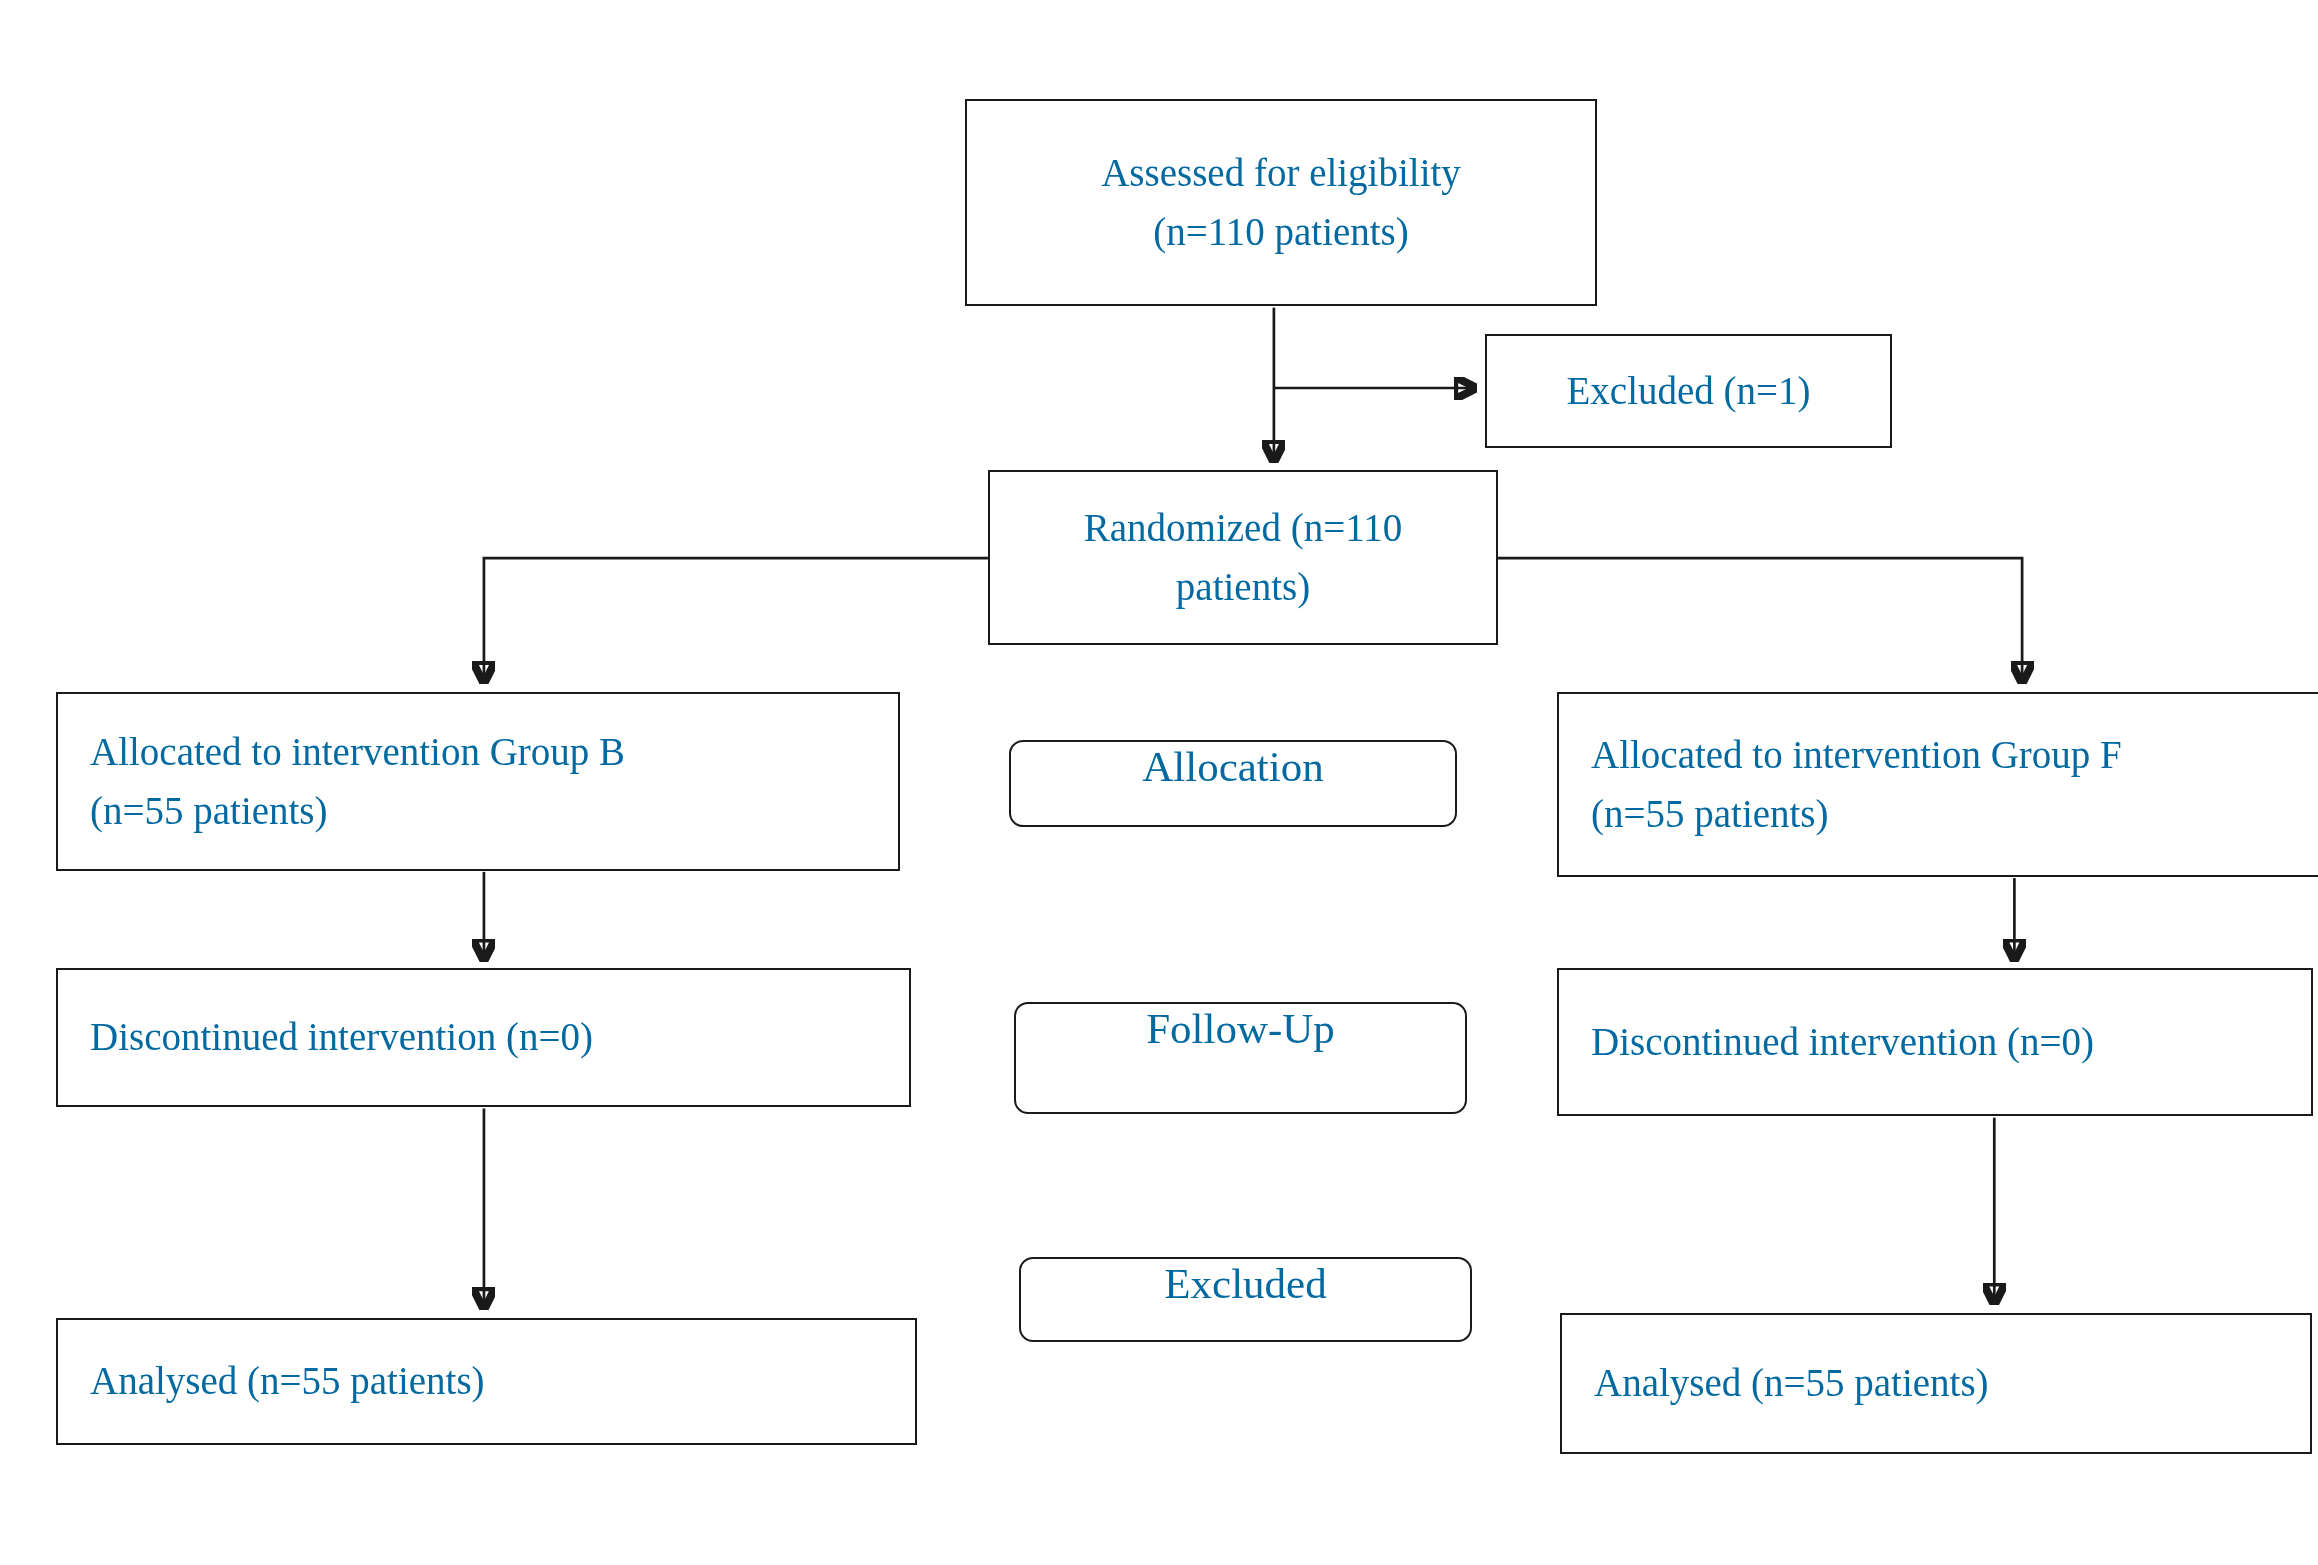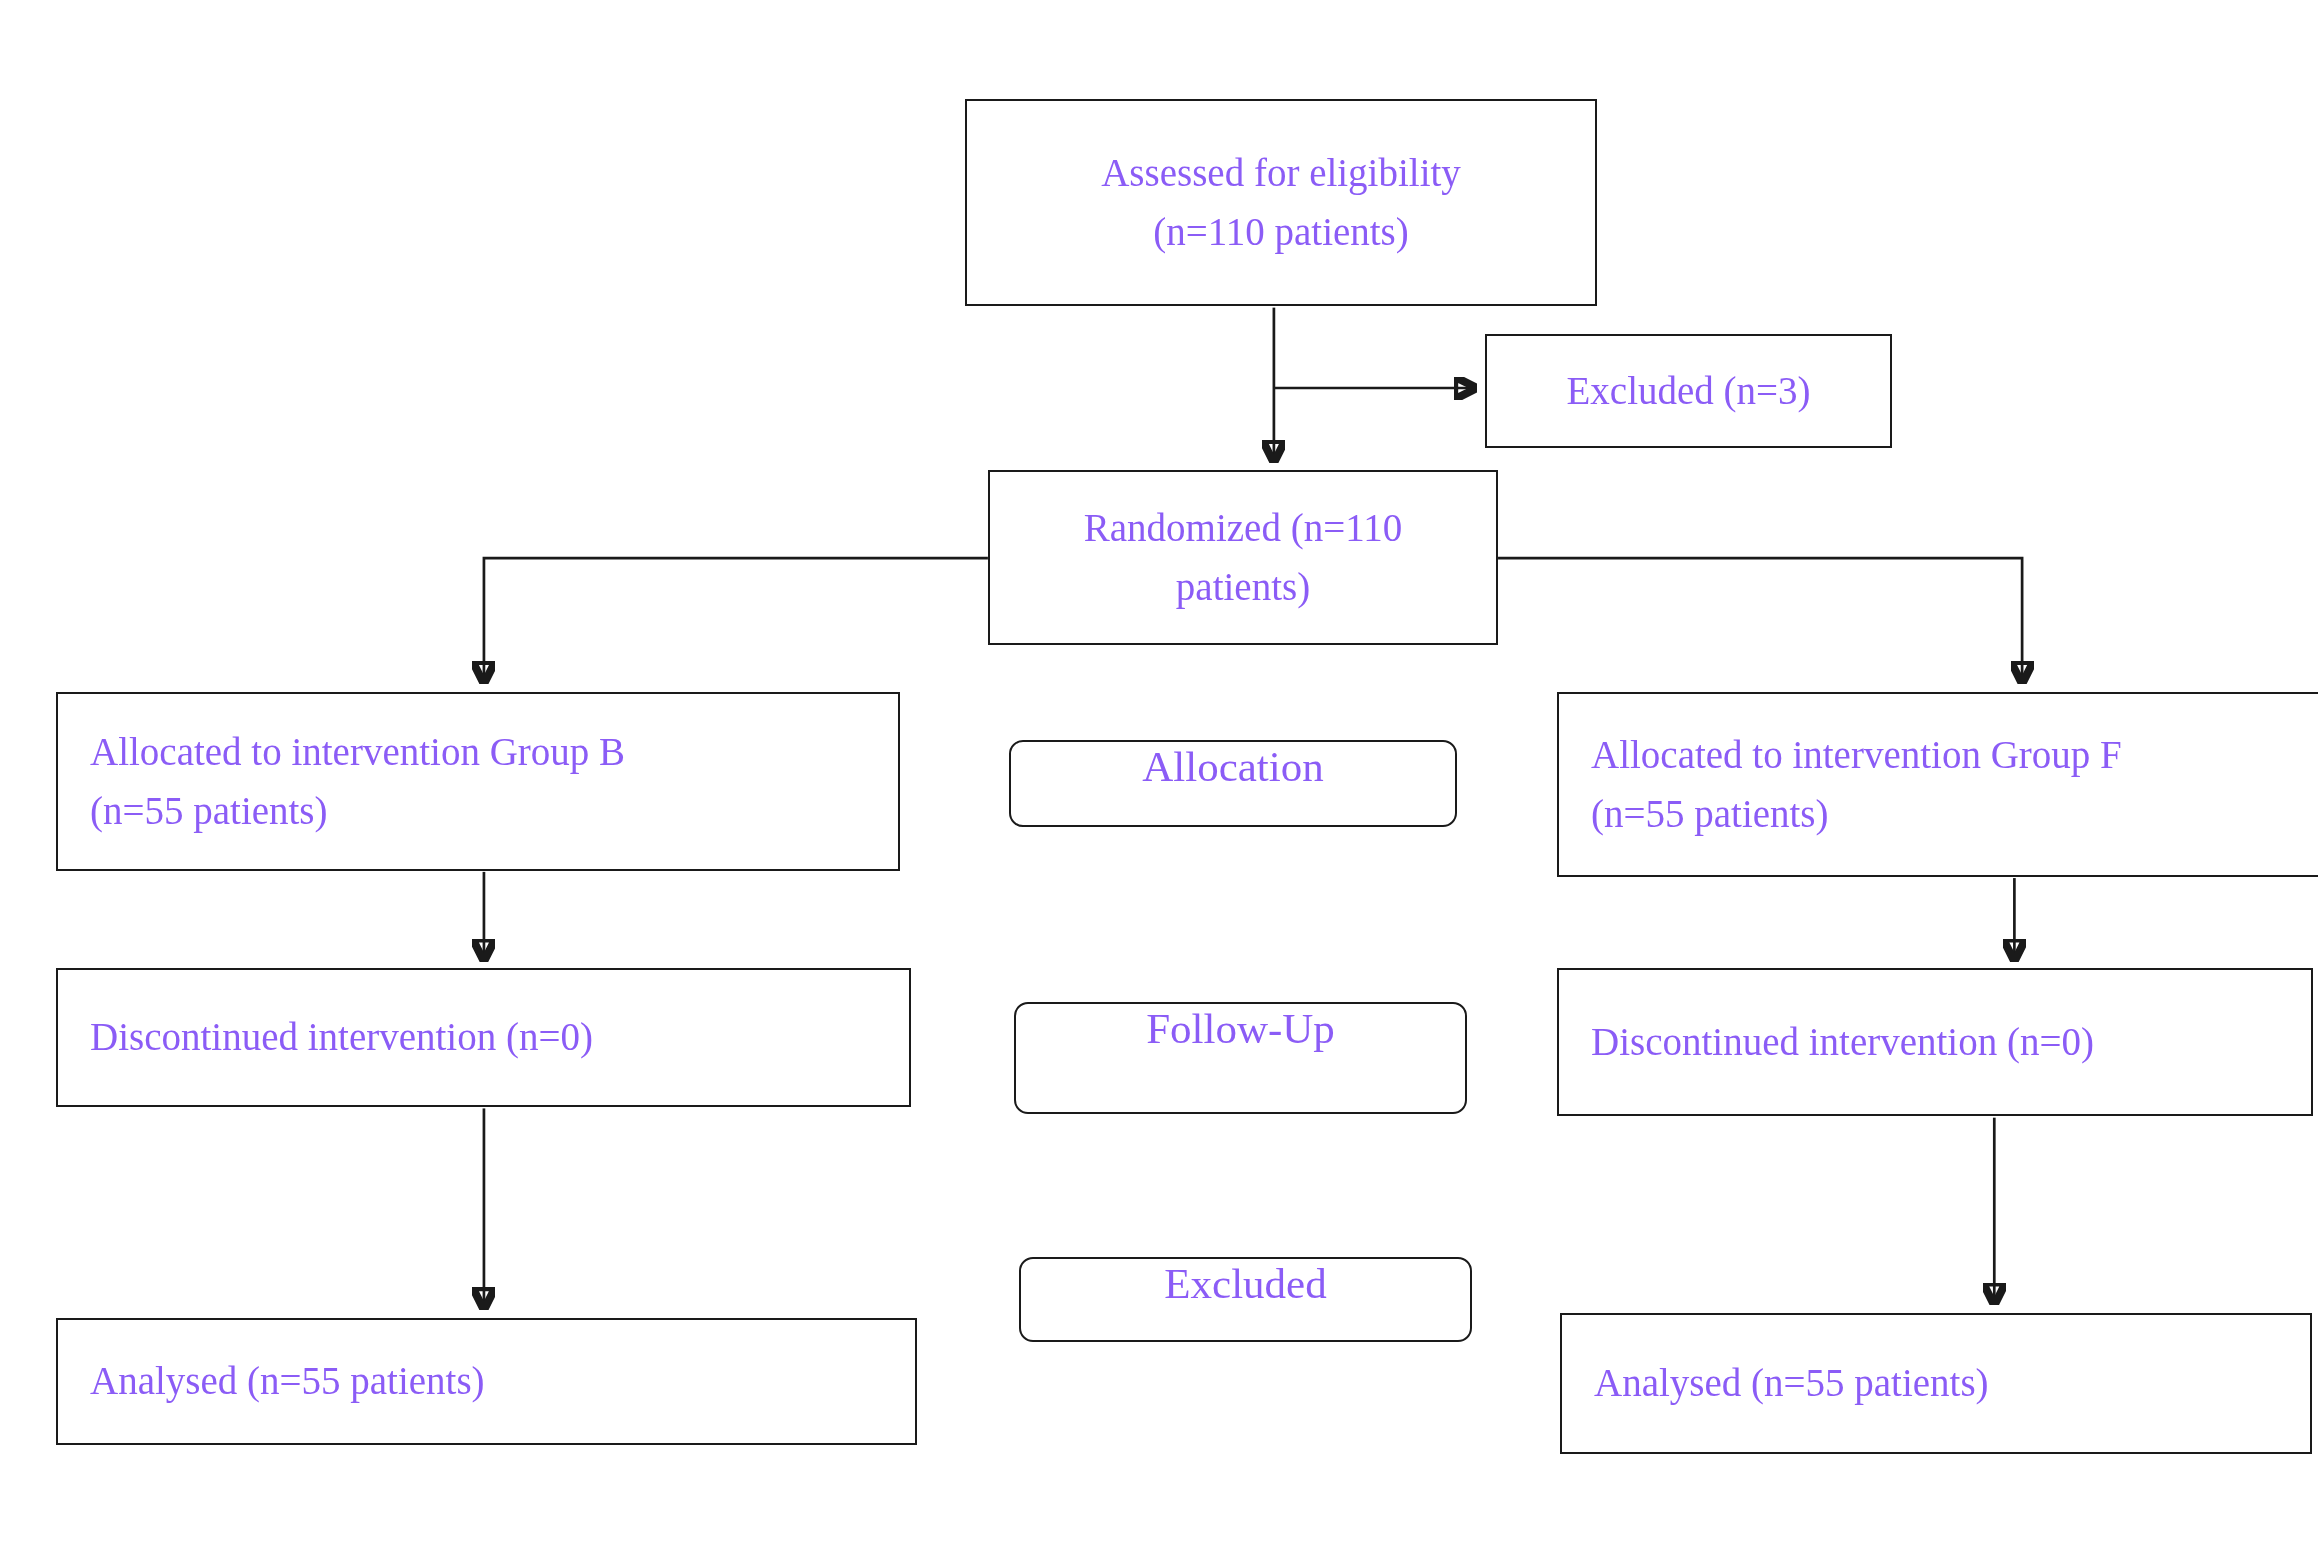--- a/index.html
+++ b/index.html
@@ -6,21 +6,21 @@
   html, body {
     margin: 0; padding: 0;
     background: #ffffff;
   }
   .canvas {
     position: relative;
     width: 2319px;
     height: 1566px;
     background: #ffffff;
     font-family: "Liberation Serif", serif;
-    color: #8b5cf6;
+    color: #0369a1;
     overflow: hidden;
   }
   .box {
     position: absolute;
     border: 2.3px solid #1a1a1a;
     background: #ffffff;
     display: flex;
     flex-direction: column;
     justify-content: center;
     font-size: 39px;
@@ -80,21 +80,21 @@
     <path d="M 626 1434 L 626 1692" marker-end="url(#arrow)"></path>
     <path d="M 2580 1446 L 2580 1686" marker-end="url(#arrow)"></path>
   </svg>
 
   <div class="box center-text" style="left:965px; top:99px; width:632px; height:207px;">
     <span>Assessed for eligibility</span>
     <span>(n=110 patients)</span>
   </div>
 
   <div class="box center-text" style="left:1485px; top:334px; width:407px; height:114px;">
-    <span>Excluded (n=3)</span>
+    <span>Excluded (n=1)</span>
   </div>
 
   <div class="box center-text" style="left:988px; top:470px; width:510px; height:175px;">
     <span>Randomized (n=110</span>
     <span>patients)</span>
   </div>
 
   <div class="box left-text" style="left:56px; top:692px; width:844px; height:179px;">
     <span>Allocated to intervention Group B</span>
     <span>(n=55 patients)</span>

